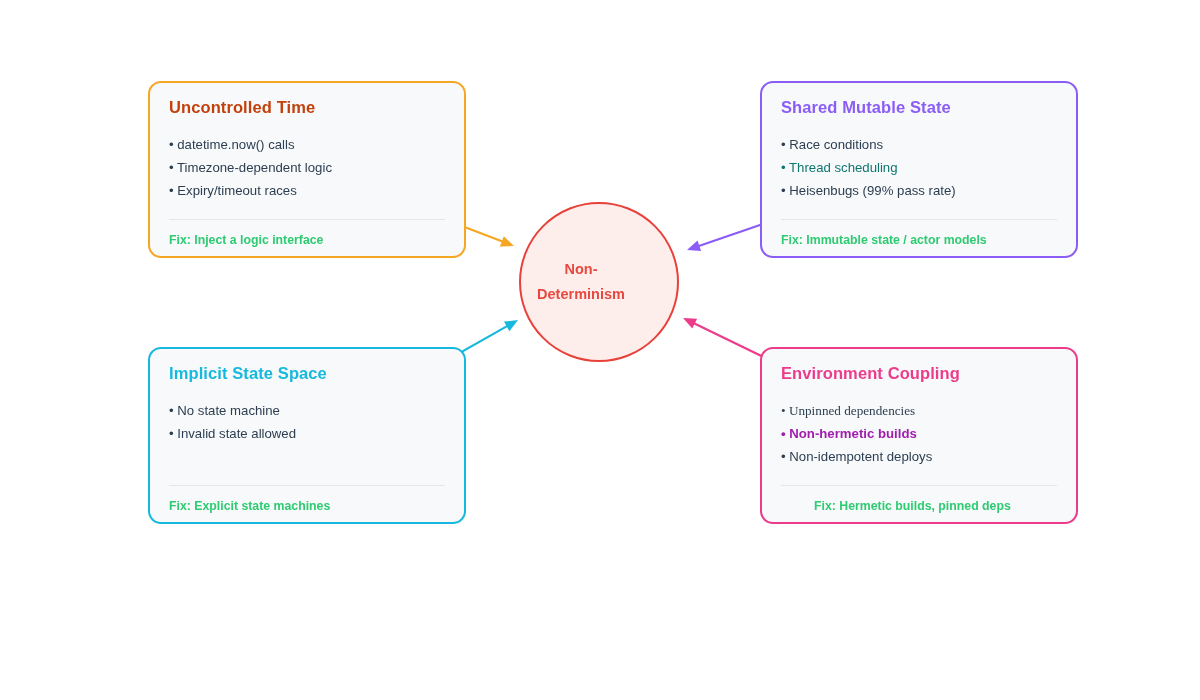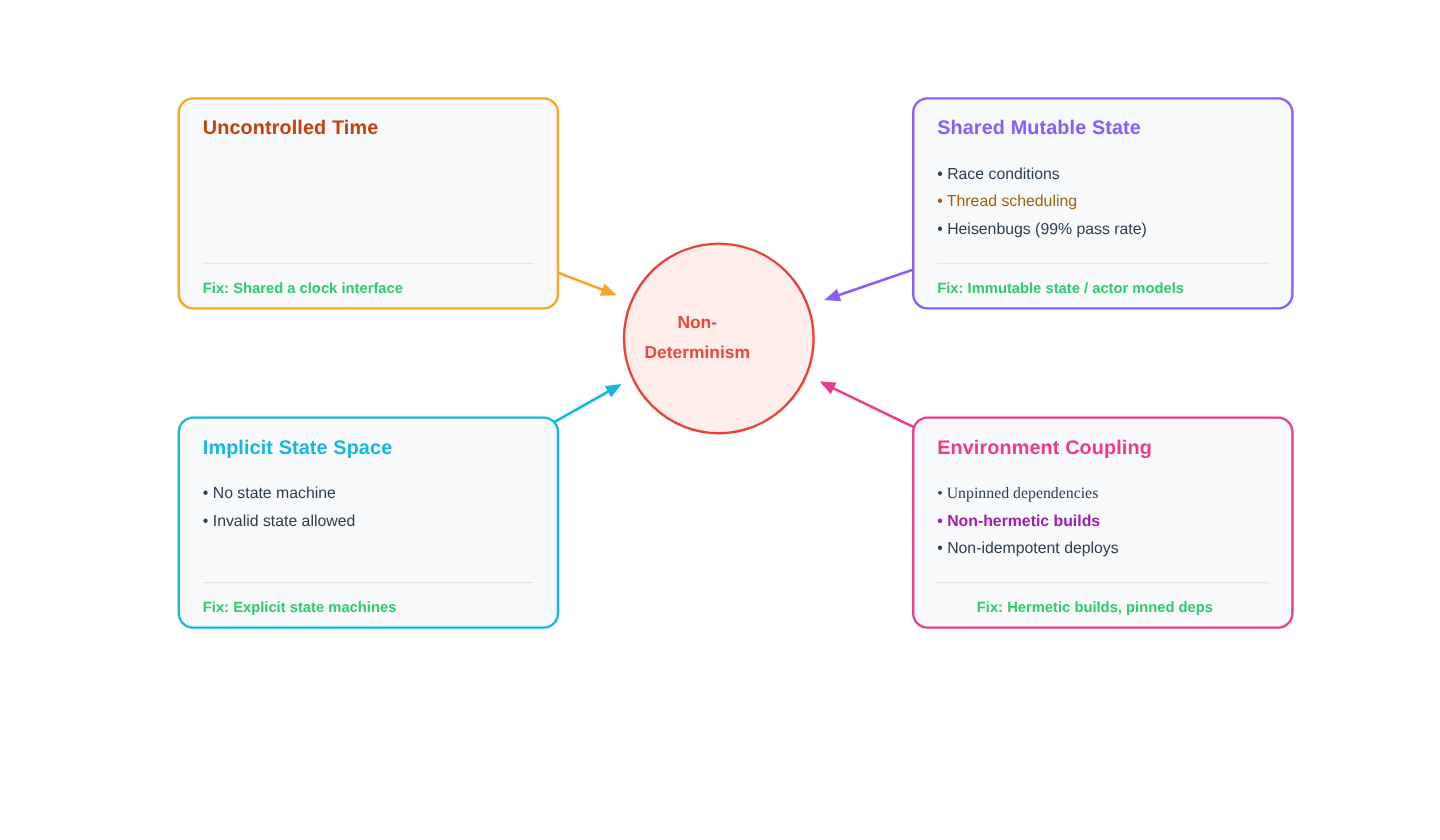--- a/index.html
+++ b/index.html
@@ -127,29 +127,34 @@
         <polygon points="518,320 509.3947115105683,331.1892363463132 503.9771915913103,321.6158107355695" fill="#16b9dd"></polygon>
       </g>
       <g>
         <line x1="840" y1="394" x2="692.9009540305403" y2="322.79281851159914" stroke="#ec3b8b" stroke-width="2.2" stroke-linecap="round"></line>
         <polygon points="683,318 697.0975367464381,318.71376304389247 692.304718234839,328.6147170744328" fill="#ec3b8b"></polygon>
       </g>
     </svg>
 
   <div class="card tl" style="border-color: rgb(245, 166, 35); background: rgb(247, 249, 251);">
     <div class="card-title" style="color: #c2410c;">Uncontrolled Time</div>
+    <div class="card-bullets">
+      <div class="bullet" style="color: rgb(44, 62, 80);">• datetime.now() calls</div>
+      <div class="bullet" style="color: rgb(44, 62, 80);">• Timezone-dependent logic</div>
+      <div class="bullet" style="color: rgb(44, 62, 80);">• Expiry/timeout races</div>
+    </div>
     <div class="card-sep" style="background: rgb(227, 231, 234);"></div>
-    <div class="card-fix" style="color: rgb(46, 203, 113);">Fix: Shared a clock interface</div>
+    <div class="card-fix" style="color: rgb(46, 203, 113);">Fix: Inject a logic interface</div>
   </div>
 
   <div class="card tr" style="border-color: rgb(139, 92, 246); background: rgb(247, 249, 251);">
     <div class="card-title" style="color: rgb(139, 92, 246);">Shared Mutable State</div>
     <div class="card-bullets">
       <div class="bullet" style="color: rgb(44, 62, 80);">• Race conditions</div>
-      <div class="bullet" style="color: #a16207;">• Thread scheduling</div>
+      <div class="bullet" style="color: #0f766e;">• Thread scheduling</div>
       <div class="bullet" style="color: rgb(44, 62, 80);">• Heisenbugs (99% pass rate)</div>
     </div>
     <div class="card-sep" style="background: rgb(227, 231, 234);"></div>
     <div class="card-fix" style="color: rgb(46, 203, 113);">Fix: Immutable state / actor models</div>
   </div>
 
   <div class="card bl" style="border-color: rgb(22, 185, 221); background: rgb(247, 249, 251);">
     <div class="card-title" style="color: rgb(22, 185, 221);">Implicit State Space</div>
     <div class="card-bullets">
       <div class="bullet" style="color: rgb(44, 62, 80);">• No state machine</div>

